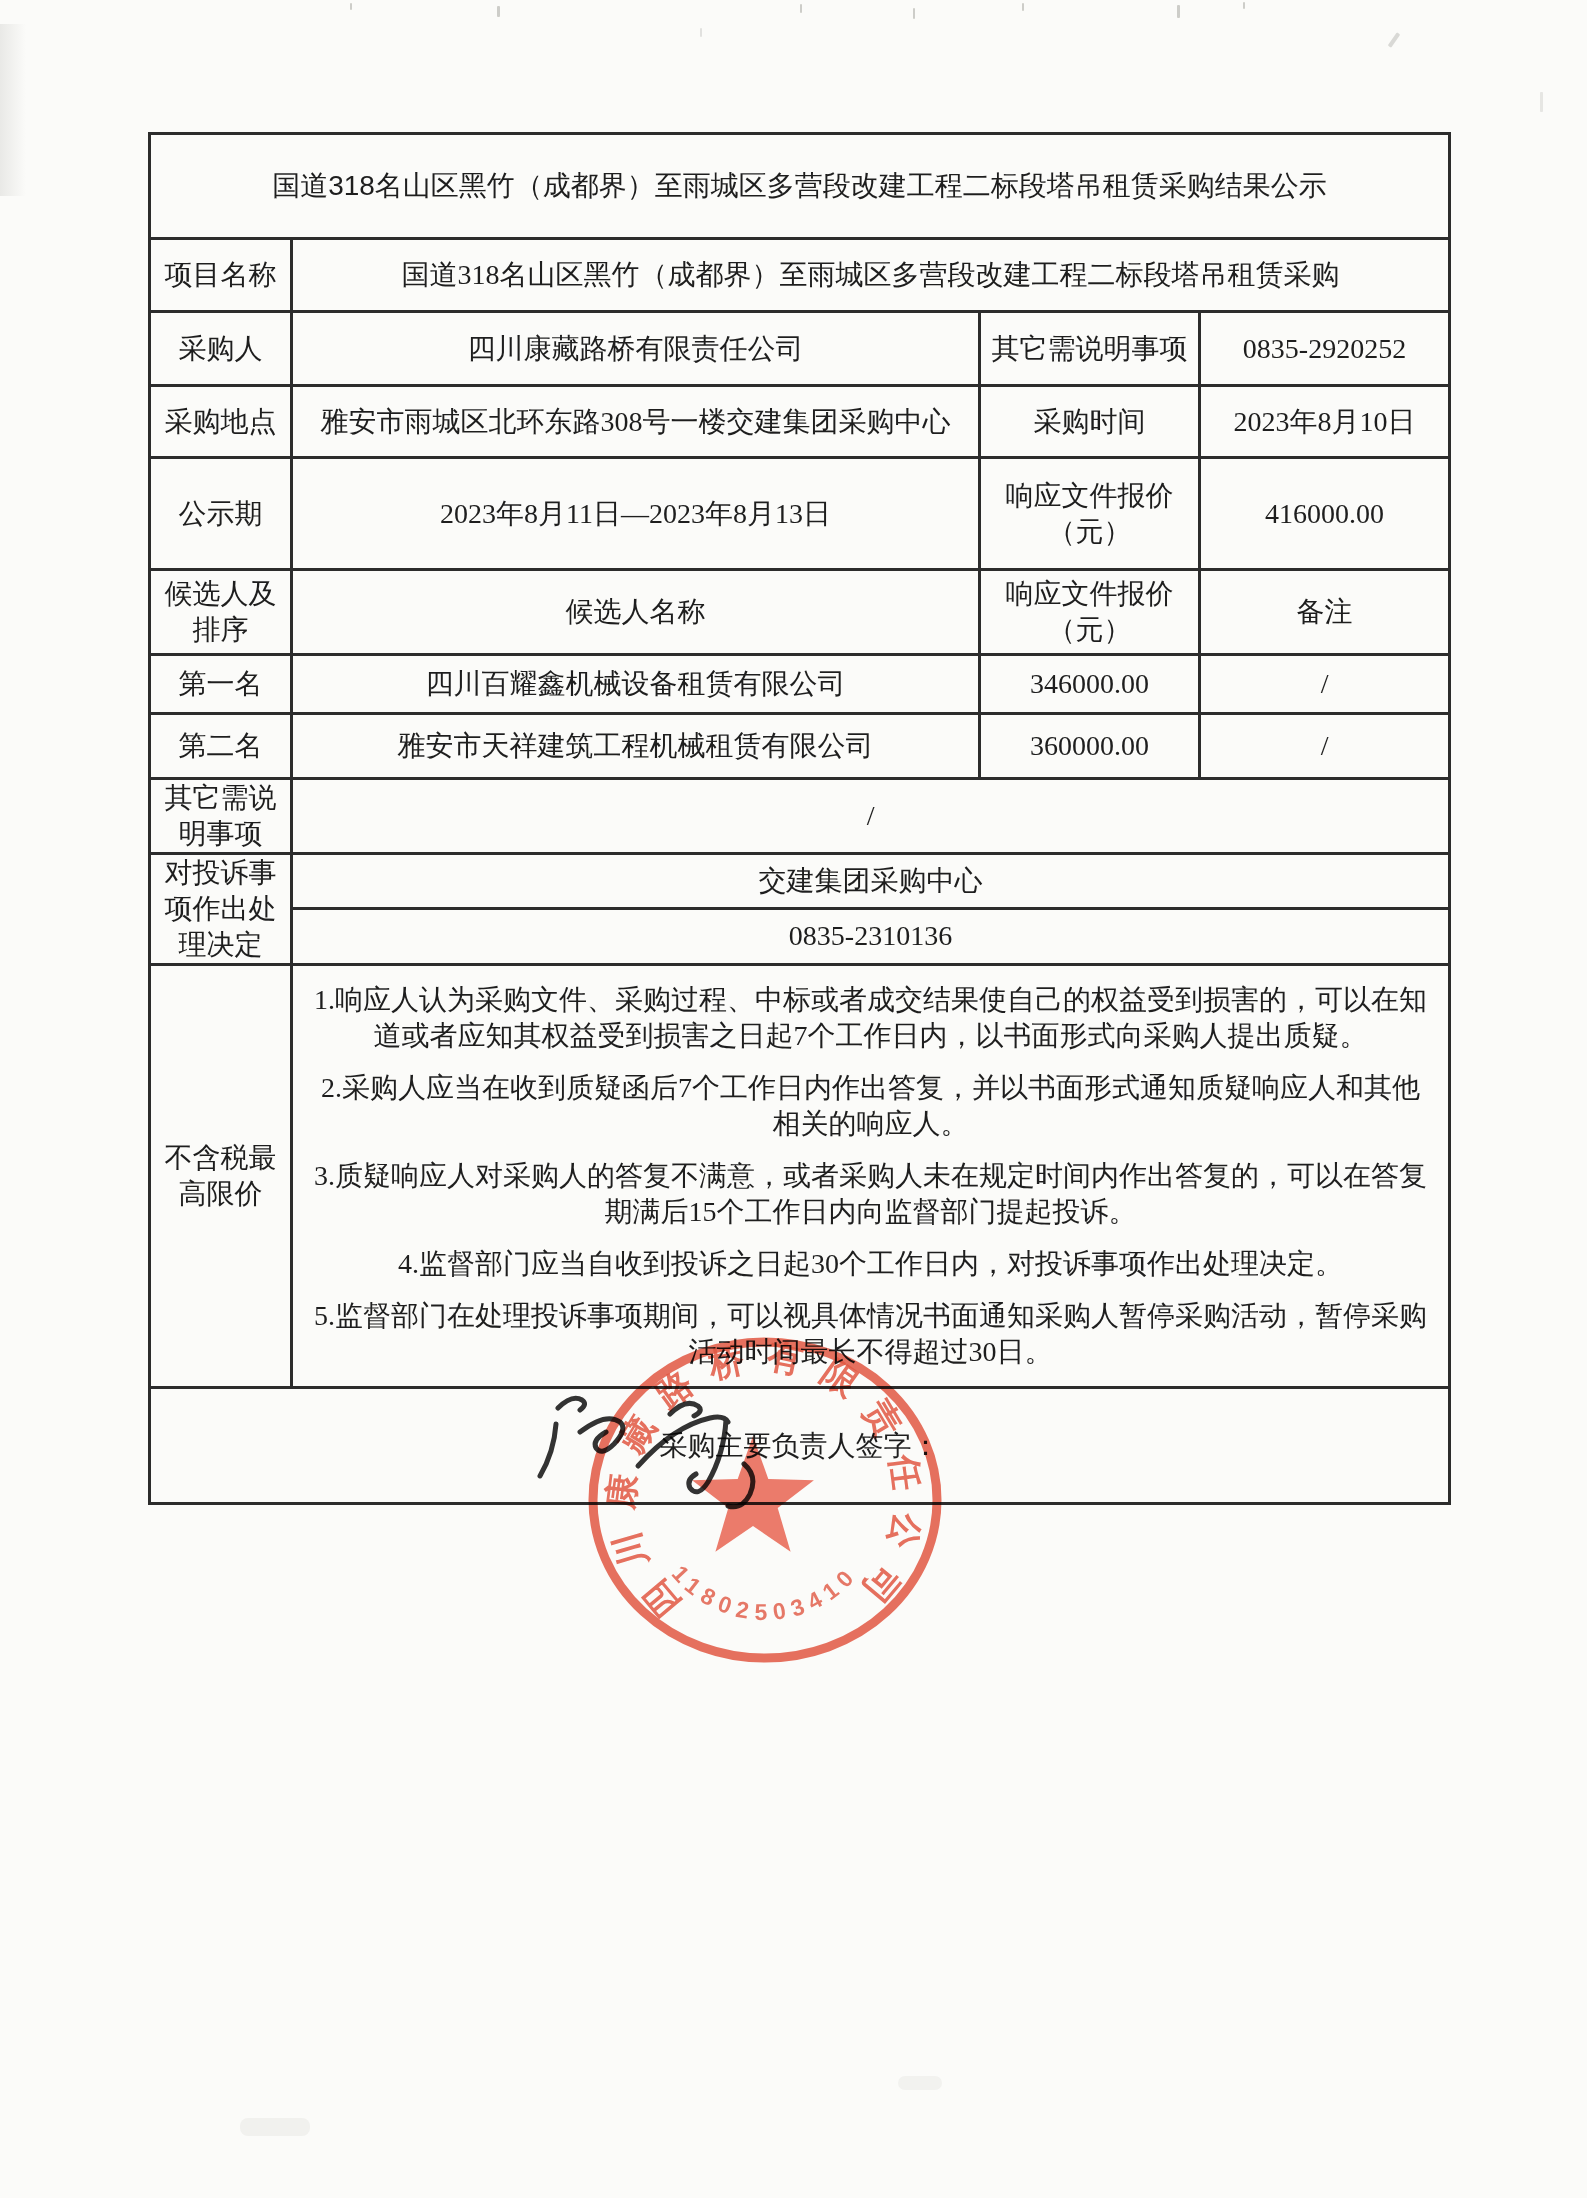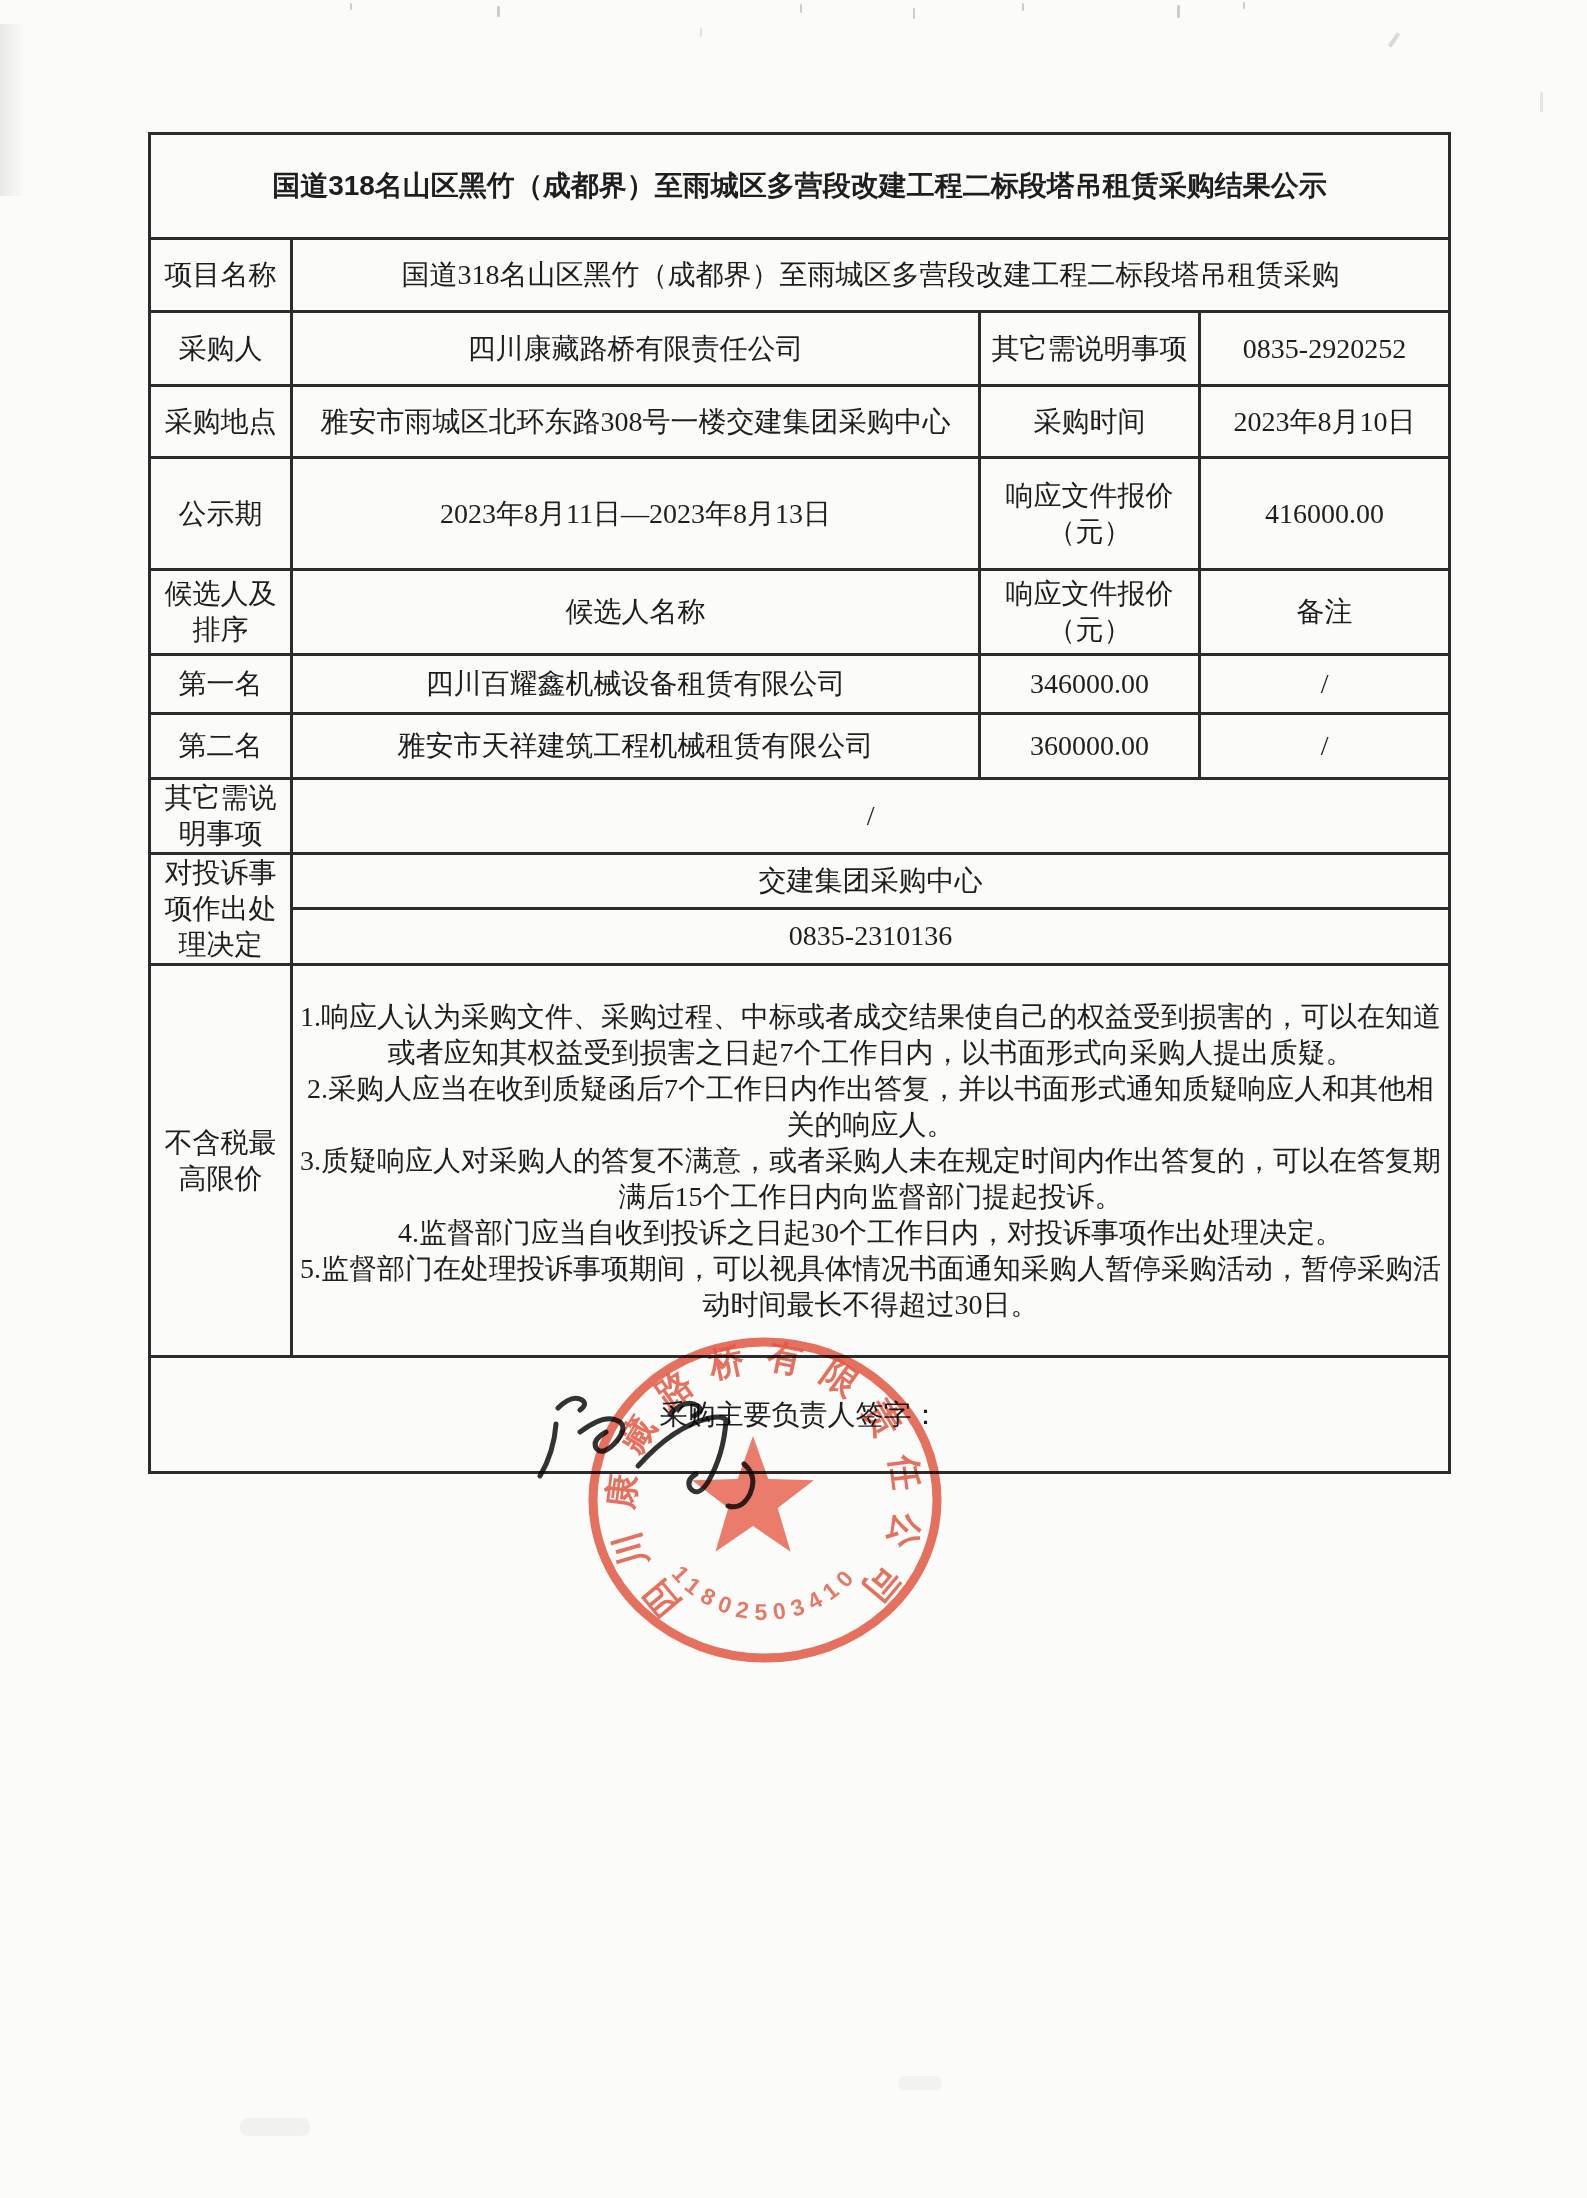--- a/index.html
+++ b/index.html
@@ -22,29 +22,29 @@
   }
   table.doc td{
     border:3px solid #2c2c2c;
     text-align:center;vertical-align:middle;
     font-size:28px;line-height:36px;
     padding:0 4px;
     overflow:hidden;
   }
   td.title-cell{
     font-family:"Liberation Sans", sans-serif;
-    font-weight:700;font-size:40px;line-height:51px;
+    font-weight:400;font-size:40px;line-height:51px;
     padding:0 2px;
   }
   td.law-cell{
     text-align:left;vertical-align:top;
     padding:4px 8px 0 12px;
     font-size:29px;line-height:43px;
   }
-  .law-line{margin:0;}
+  .law-line{margin:16px;}
   td.sign-cell{
     text-align:left;vertical-align:middle;
     padding-left:14px;
   }
   
   .seal-svg{position:absolute;left:572px;top:1332px;mix-blend-mode:multiply;opacity:.9;pointer-events:none;}
   .sign-svg{position:absolute;left:520px;top:1380px;mix-blend-mode:multiply;pointer-events:none;}
   .seal-text{font-family:"Liberation Sans", sans-serif;font-weight:700;}
 </style>
 </head>

